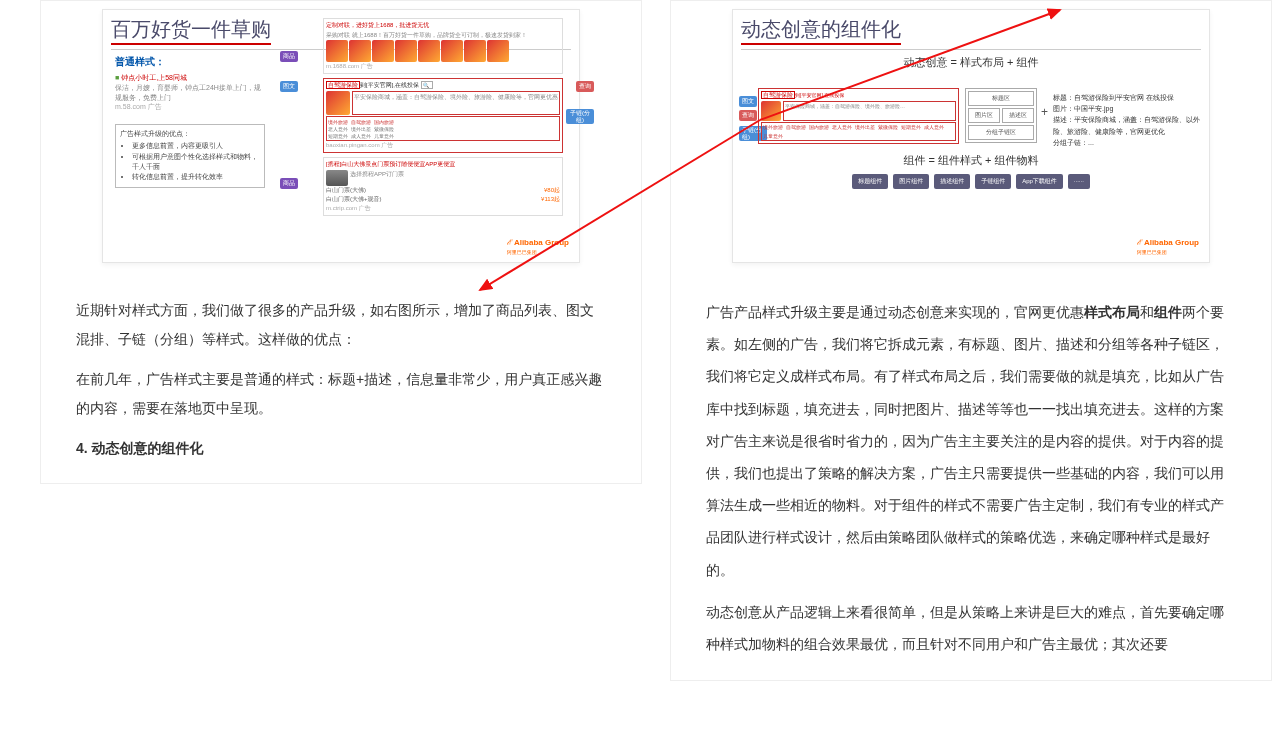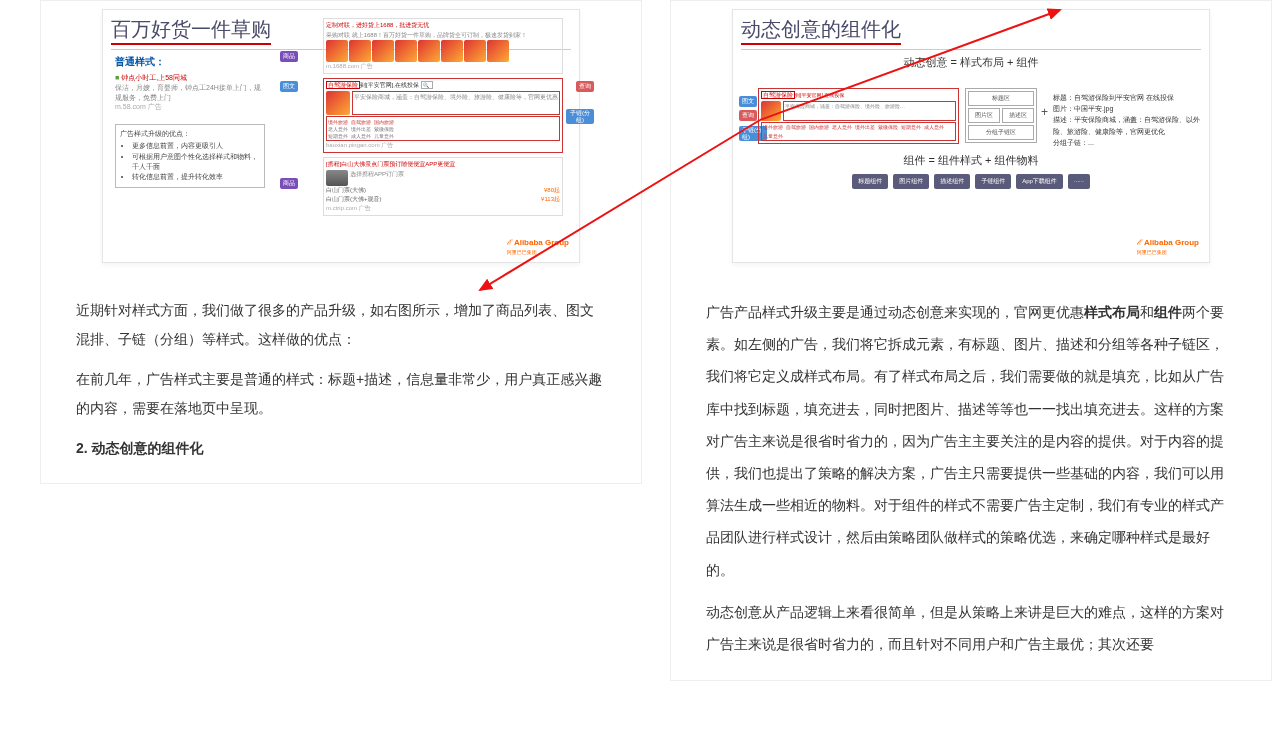--- a/index.html
+++ b/index.html
@@ -131,21 +131,21 @@
             <span style="color:#f60">¥113起</span>
           </div>
       <div style="color:#aaa">m.ctrip.com 广告</div>
     </div>
   </div>
   <div class="alibaba"><i style="font-family:serif">ℰ</i> <b>Alibaba Group</b><br><span class="sub">阿里巴巴集团</span></div>
  </div>
  <div class="body-text">
   <p>近期针对样式方面，我们做了很多的产品升级，如右图所示，增加了商品列表、图文混排、子链（分组）等样式。这样做的优点：</p>
   <p>在前几年，广告样式主要是普通的样式：标题+描述，信息量非常少，用户真正感兴趣的内容，需要在落地页中呈现。</p>
-  <p class="h2">2.  动态创意的组件化</p>
+  <p class="h2">4.  动态创意的组件化</p>
  </div>
 </div>
 
 <div class="page pR">
  <div class="slide">
   <div class="slideTitle">动态创意的组件化</div>
   <hr class="slideHr">
   <div class="eq">动态创意 = 样式布局 + 组件</div>
 
   <span class="tag tagBlue" style="left:6px;top:86px">图文</span>
@@ -198,21 +198,21 @@
     <div class="comp">图片组件</div>
     <div class="comp">描述组件</div>
     <div class="comp">子链组件</div>
     <div class="comp">App下载组件</div>
     <div class="comp">......</div>
   </div>
   <div class="alibaba"><i style="font-family:serif">ℰ</i> <b>Alibaba Group</b><br><span class="sub">阿里巴巴集团</span></div>
  </div>
  <div class="body-text" style="line-height:2.3">
   <p><span>广告产品样式升级主要是通过动态创意来实现的，官网更优惠</span><b>样式布局</b><span>和</span><b>组件</b><span>两个要素。如左侧的广告，我们将它拆成元素，有标题、图片、描述和分组等各种子链区，我们将它定义成样式布局。有了样式布局之后，我们需要做的就是填充，比如从广告库中找到标题，填充进去，同时把图片、描述等等也一一找出填充进去。这样的方案对广告主来说是很省时省力的，因为广告主主要关注的是内容的提供。对于内容的提供，我们也提出了策略的解决方案，广告主只需要提供一些基础的内容，我们可以用算法生成一些相近的物料。对于组件的样式不需要广告主定制，我们有专业的样式产品团队进行样式设计，然后由策略团队做样式的策略优选，来确定哪种样式是最好的。</span></p>
-  <p>动态创意从产品逻辑上来看很简单，但是从策略上来讲是巨大的难点，这样的方案对广告主来说是很省时省力的，而且针对不同用户和广告主最优；其次还要</p>
+  <p>动态创意从产品逻辑上来看很简单，但是从策略上来讲是巨大的难点，首先要确定哪种样式加物料的组合效果最优，而且针对不同用户和广告主最优；其次还要</p>
  </div>
 </div>
 
 <svg class="arrows" width="1273" height="729">
   <defs>
       <marker id="ah" markerWidth="8" markerHeight="8" refX="6" refY="3" orient="auto">
         <path d="M0,0 L7,3 L0,6 Z" fill="#e11"></path>
       </marker>
     </defs>
   <line x1="760" y1="120" x2="480" y2="290" stroke="#e11" stroke-width="2" marker-end="url(#ah)"></line>

